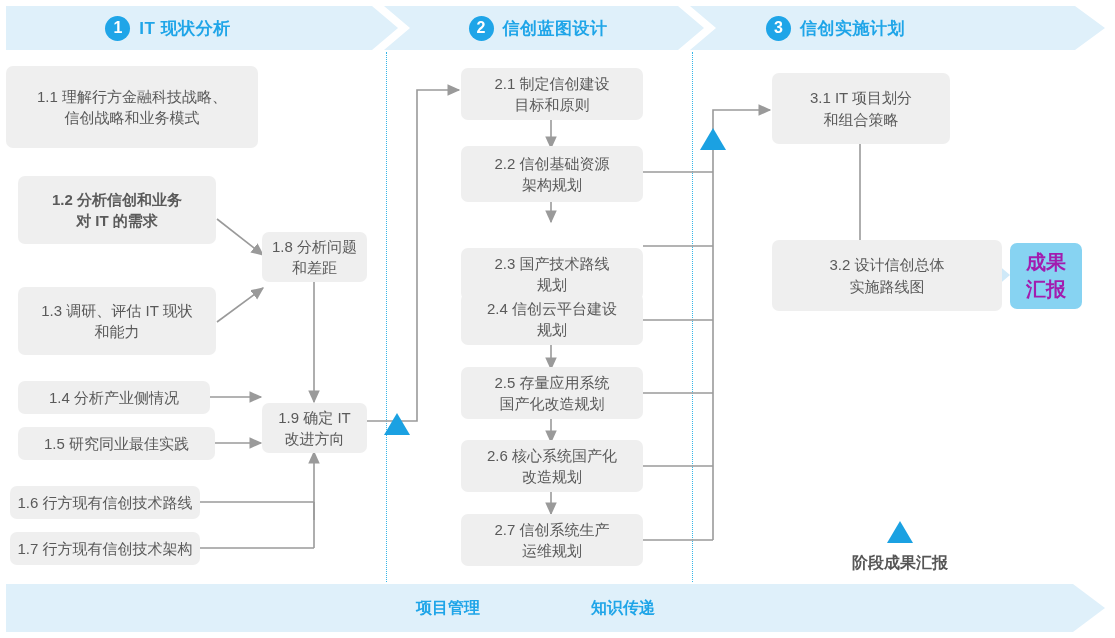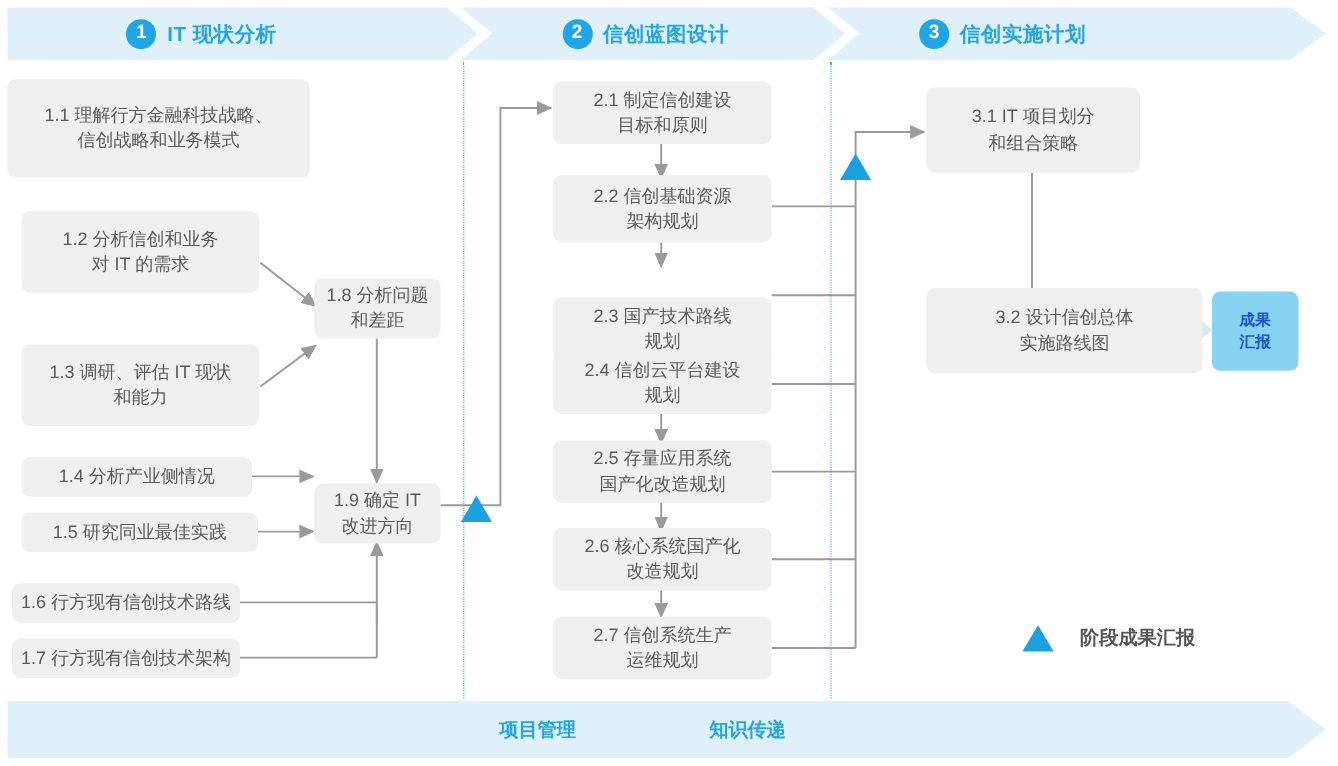--- a/index.html
+++ b/index.html
@@ -60,22 +60,22 @@
     align-items:center;
     justify-content:center;
     padding:4px 6px;
     box-sizing:border-box;
     white-space:pre-line;
   }
   .result-box{
     position:absolute;
     background:#87d3f2;
     border-radius:7px;
-    color:#1d4ed8;
-    font-size:13px;
+    color:#a21caf;
+    font-size:20px;
     font-weight:bold;
     line-height:1.35;
     text-align:right;
     display:flex;
     align-items:center;
     justify-content:center;
     white-space:pre-line;
   }
   
   #wires{position:absolute;left:0;top:0;width:1115px;height:638px;pointer-events:none;}
@@ -87,21 +87,21 @@
     border-left:16px solid transparent;
     border-right:16px solid transparent;
     border-bottom:28px solid #1ba1e2;
   }
   .tri.small{
     border-left-width:13px;border-right-width:13px;border-bottom-width:22px;
   }
   
   .legend{
     position:absolute;
-    display:flex;align-items:center;gap:22px;
+    display:flex;align-items:center;gap:10px;flex-direction:column;
   }
   .legend-tri{
     width:0;height:0;
     border-left:13px solid transparent;
     border-right:13px solid transparent;
     border-bottom:22px solid #1ba1e2;
   }
   .legend-label{color:#565656;font-size:16px;font-weight:bold;white-space:nowrap;}
 
   
@@ -204,21 +204,21 @@
       <path d="M314,520 L314,452"></path>
     </g>
 
     <g fill="#cfe9f8">
       <path d="M962,268 L990,268 L990,258 L1010,275 L990,292 L990,282 L962,282 Z"></path>
     </g>
   </svg>
 
   <div class="box" style="left:6px;  top:66px;  width:252px; height:82px;">1.1 理解行方金融科技战略、
 信创战略和业务模式</div>
-  <div class="box" style="left:18px; top:176px; width:198px; height:68px;">1.2 分析信创和业务
+  <div class="box" style="left:18px; top:176px; width:198px; height:68px;font-weight:bold;">1.2 分析信创和业务
 对 IT 的需求</div>
   <div class="box" style="left:18px; top:287px; width:198px; height:68px;">1.3 调研、评估 IT 现状
 和能力</div>
   <div class="box" style="left:18px; top:381px; width:192px; height:33px;">1.4 分析产业侧情况</div>
   <div class="box" style="left:18px; top:427px; width:197px; height:33px;">1.5 研究同业最佳实践</div>
   <div class="box" style="left:10px; top:486px; width:190px; height:33px;">1.6 行方现有信创技术路线</div>
   <div class="box" style="left:10px; top:532px; width:190px; height:33px;">1.7 行方现有信创技术架构</div>
   <div class="box" style="left:262px;top:232px; width:105px;height:50px;">1.8 分析问题
 和差距</div>
   <div class="box" style="left:262px;top:403px; width:105px;height:50px;">1.9 确定 IT

